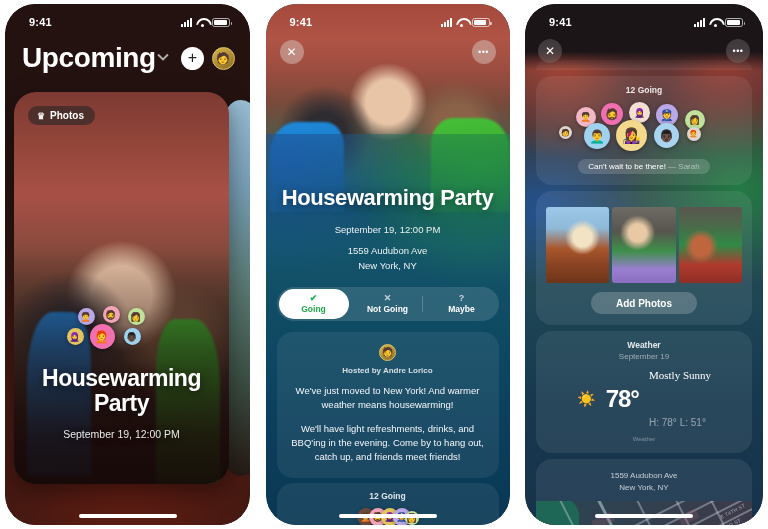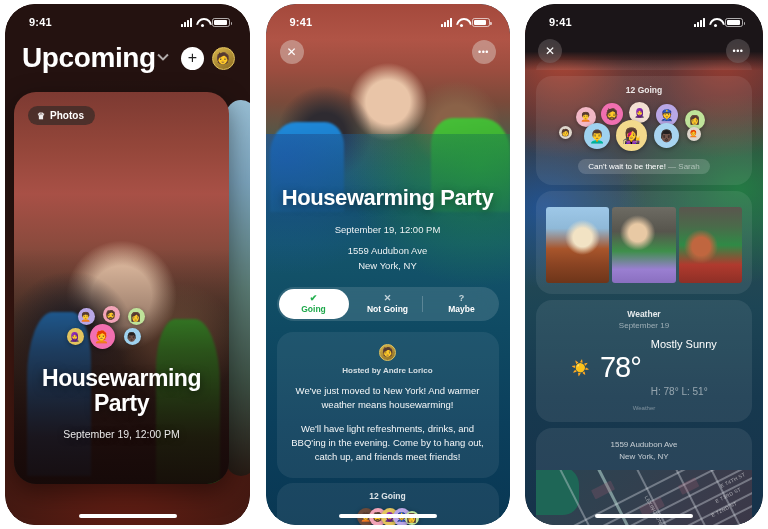--- a/index.html
+++ b/index.html
@@ -372,23 +372,23 @@
     background: rgba(255,255,255,.2); border-radius: 12px;
     display: flex; align-items: center; justify-content: center;
     font-size: 10px; font-weight: bold; color: #fff;
   }
 
   .wx-row {
     display: flex; align-items: center; justify-content: center;
     gap: 10px; margin-top: 8px;
   }
   .sun { font-size: 15px; }
-  .wx-temp { font-size: 29px; font-weight: 400; letter-spacing: -1px; text-align: center; }
+  .wx-temp { font-size: 24px; font-weight: 700; letter-spacing: -1px; text-align: center; }
   .wx-cond { text-align: left; }
-  .wx-cond .c1 { font-size: 11px; color: #fff; }
+  .wx-cond .c1 { font-size: 11px; color: #fff; font-family: Liberation Serif, serif; }
   .wx-cond .c2 { font-size: 10px; color: rgba(255,255,255,.5); margin-top: 1px; }
   .wx-attr { font-size: 6px; color: rgba(255,255,255,.38); margin-top: 8px; }
 
   .dir-card {
     margin: 6px 11px 0 11px;
     background: rgba(255,255,255,.08);
     border-radius: 16px 16px 0 0; padding: 9px 10px 0 10px;
     text-align: center; overflow: hidden;
   }
   .dir-addr { font-size: 8px; color: rgba(255,255,255,.72); line-height: 1.45; margin-top: 2px; }
@@ -656,20 +656,23 @@
             <span>Can't wait to be there!</span>
             <span class="who">— Sarah</span>
           </div>
         </div>
 
         <div class="card3">
           <div class="album">
             <div class="alb1"></div>
             <div class="alb2"></div>
             <div class="alb3"></div>
+          </div>
+          <div class="add-photos">
+            <span>Add Photos</span>
           </div>
         </div>
 
         <div class="card3">
           <div class="card3-title">Weather</div>
           <div class="card3-sub">September 19</div>
           <div class="wx-row">
             <span class="sun">☀️</span>
             <span class="wx-temp">78°</span>
             <span class="wx-cond">

